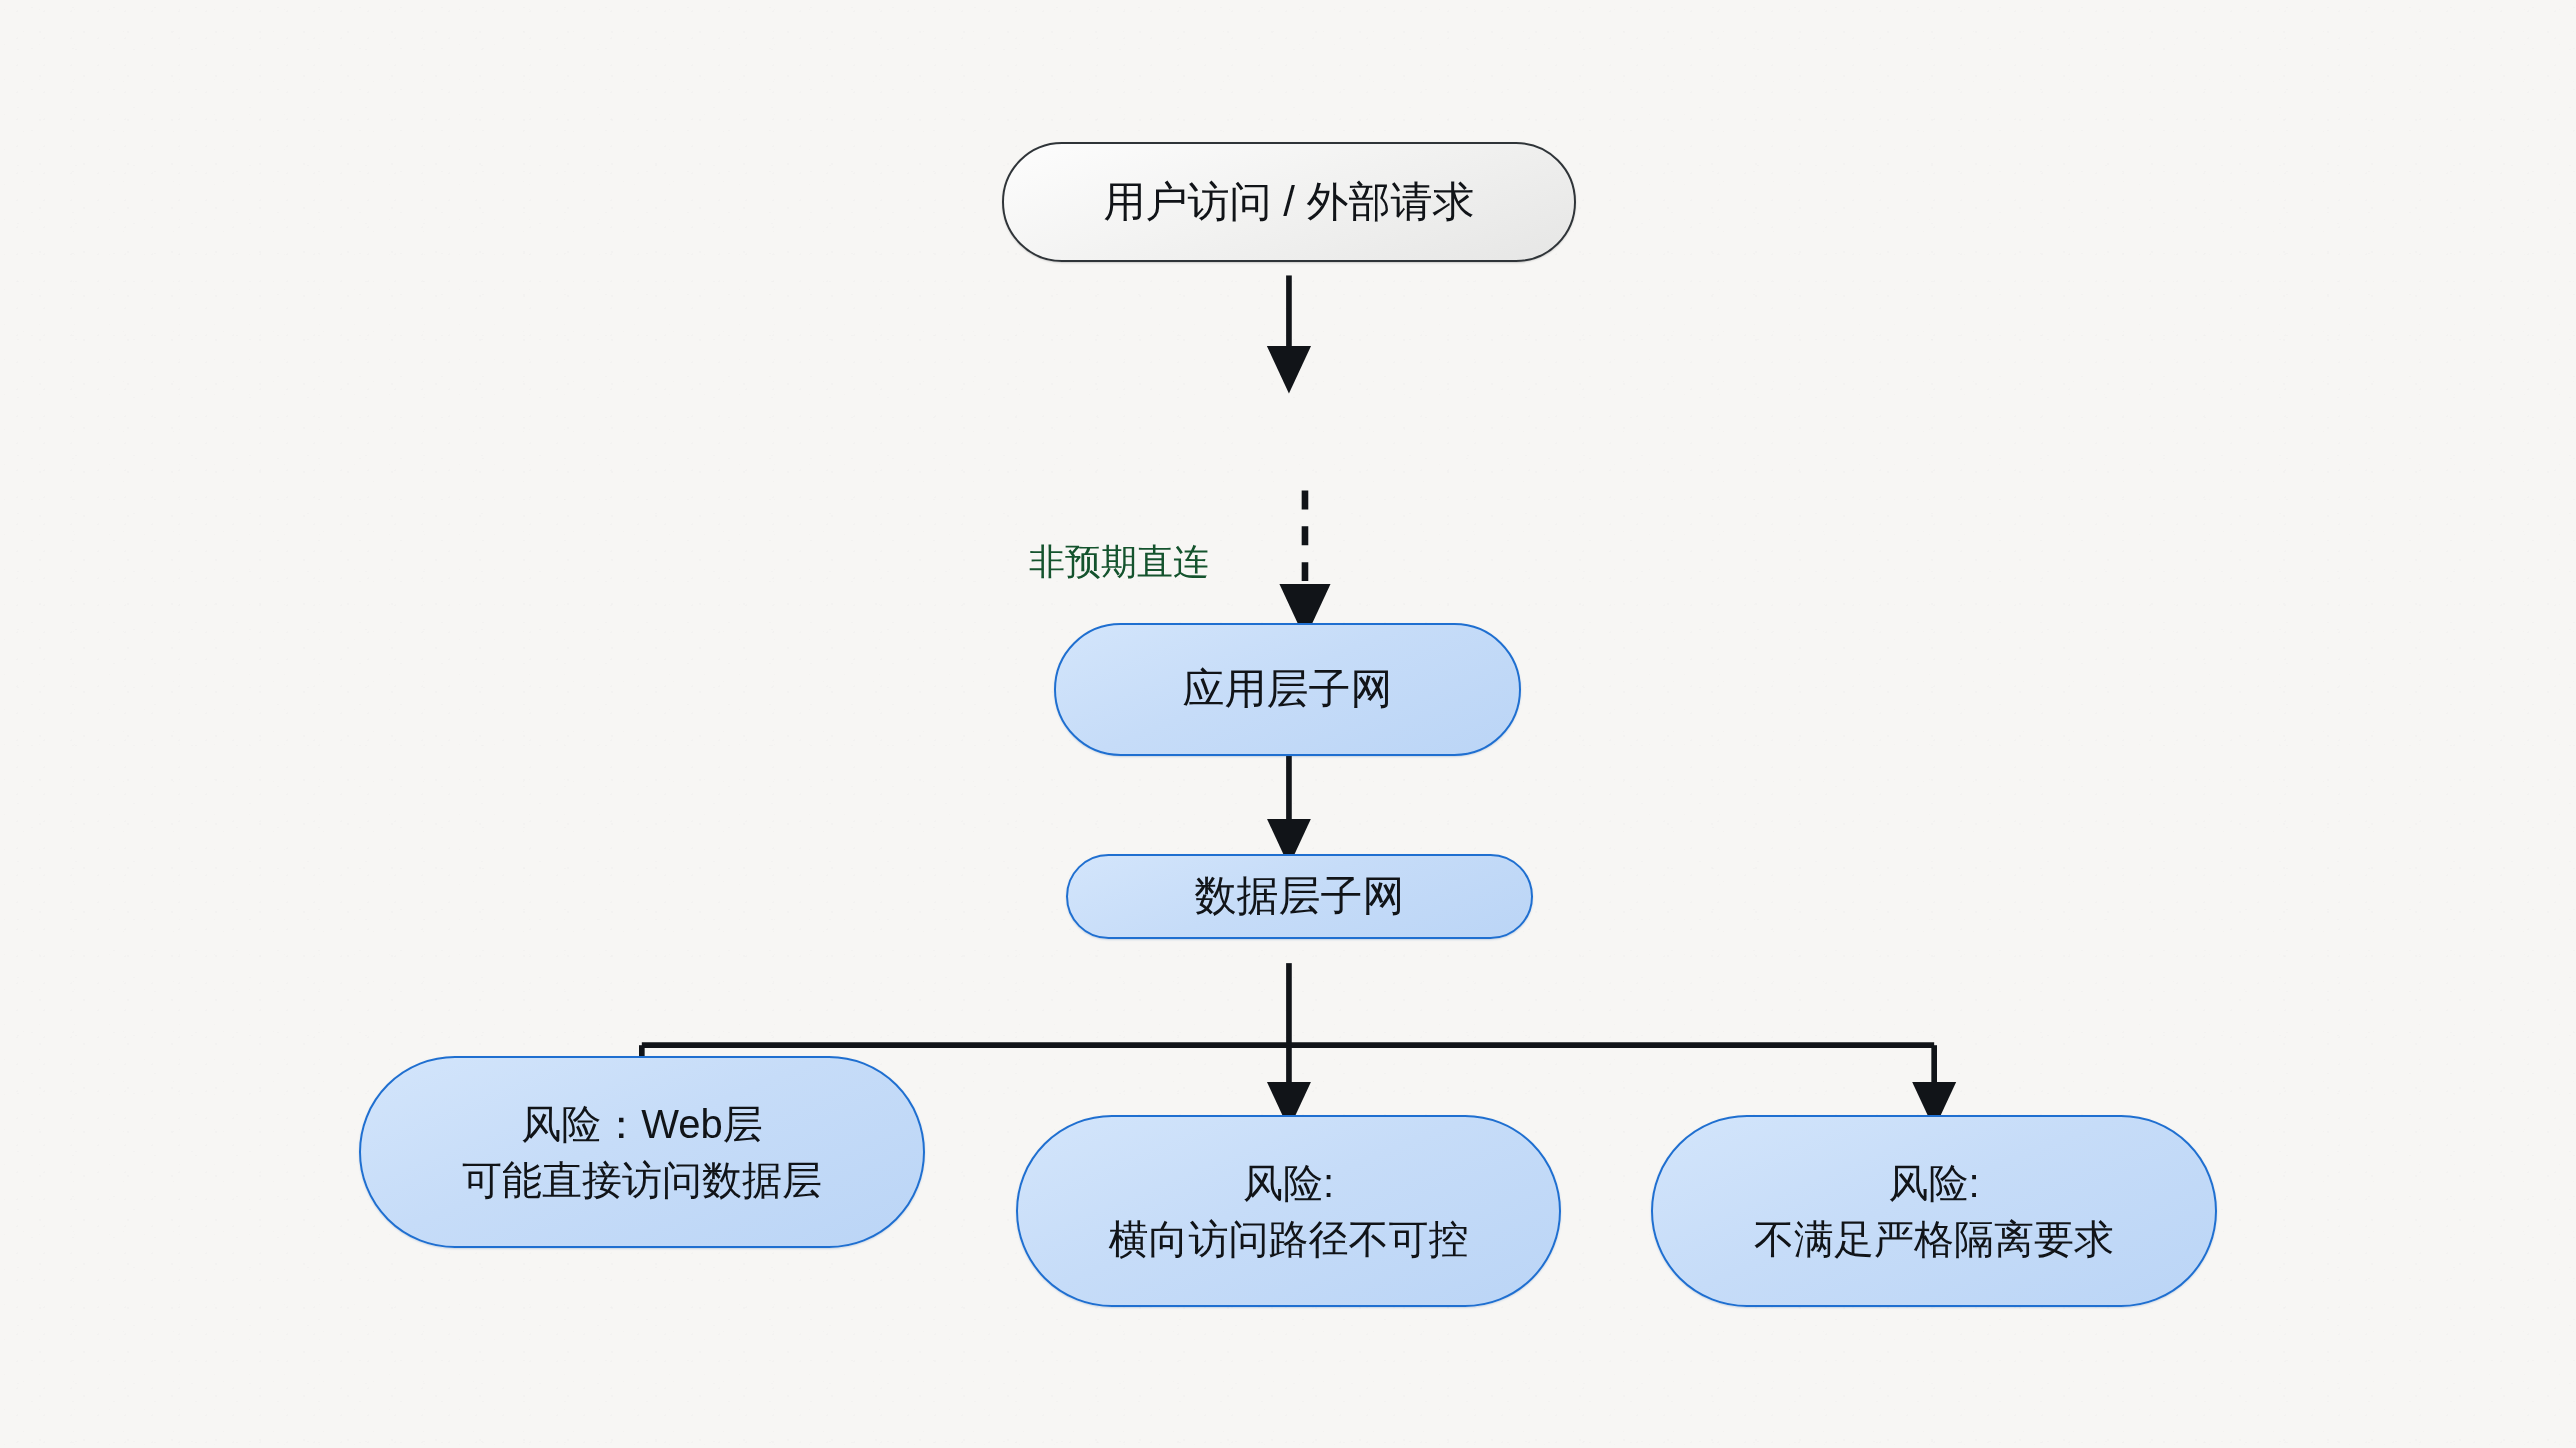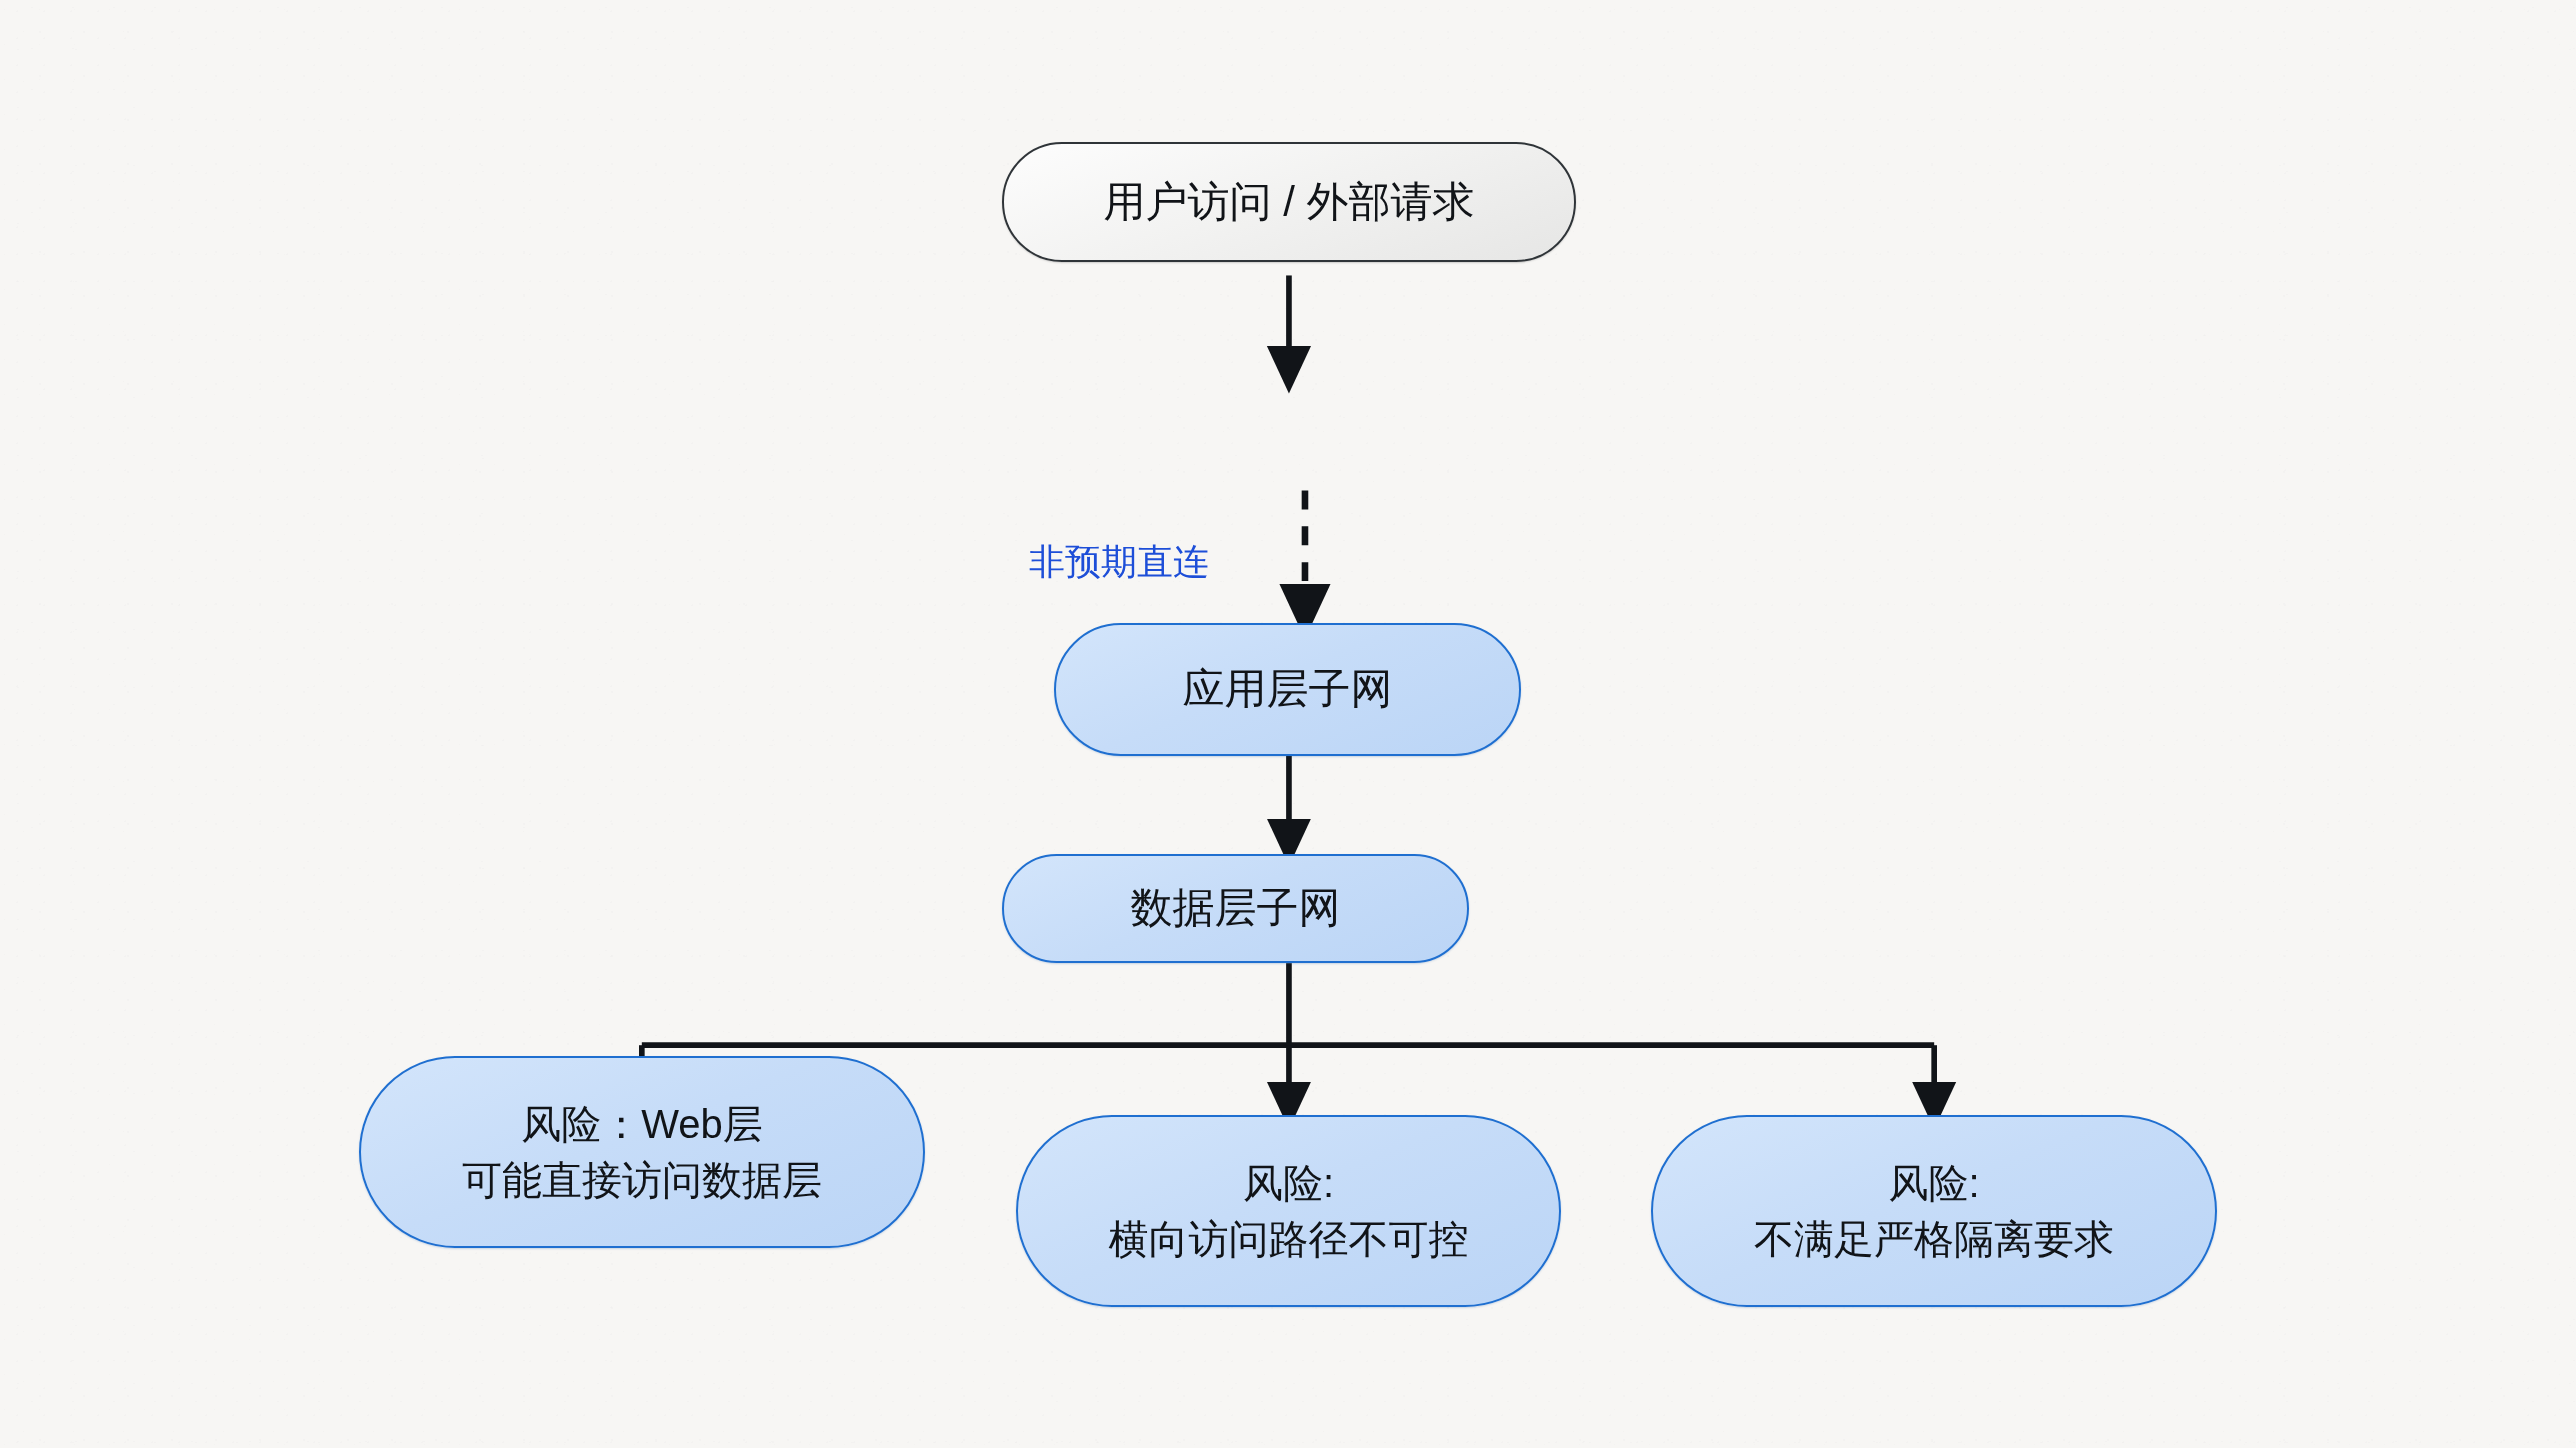--- a/index.html
+++ b/index.html
@@ -74,21 +74,21 @@
     box-shadow: 0 0.9px 1.9px rgba(30,90,170,0.22);
   }
   .node-risk {
     font-size: 40px;
     line-height: 1.4;
   }
   .edge-label {
     position: absolute;
     z-index: 4;
     font-size: 36px;
-    color: #1d4ed8;
+    color: #14532d;
     white-space: nowrap;
   }
 </style>
 </head>
 <body>
 
 <div id="paper-grain"></div>
 
 <div id="diagram-canvas">
 
@@ -112,21 +112,21 @@
     <line x1="680" y1="1108" x2="680" y2="1172" stroke="#111418" stroke-width="6" marker-end="url(#arrowhead)"></line>
     <line x1="1366" y1="1108" x2="1366" y2="1172" stroke="#111418" stroke-width="6" marker-end="url(#arrowhead)"></line>
     <line x1="2050" y1="1108" x2="2050" y2="1172" stroke="#111418" stroke-width="6" marker-end="url(#arrowhead)"></line>
   </svg>
 
   <div class="node node-start" style="left:1002px; top:142px; width:574px; height:120px;">用户访问 / 外部请求</div>
 
 
   <div class="node node-blue" style="left:1054px; top:623px; width:467px; height:133px;">应用层子网</div>
 
-  <div class="node node-blue" style="left:1002px; top:854px; width:467px; height:109px;">数据层子网</div>
+  <div class="node node-blue" style="left:1066px; top:854px; width:467px; height:85px;">数据层子网</div>
 
   <div class="node node-blue node-risk" style="left:359px; top:1056px; width:566px; height:192px;">风险：Web层
 可能直接访问数据层</div>
 
   <div class="node node-blue node-risk" style="left:1016px; top:1115px; width:545px; height:192px;">风险:
 横向访问路径不可控</div>
 
   <div class="node node-blue node-risk" style="left:1651px; top:1115px; width:566px; height:192px;">风险:
 不满足严格隔离要求</div>
 

